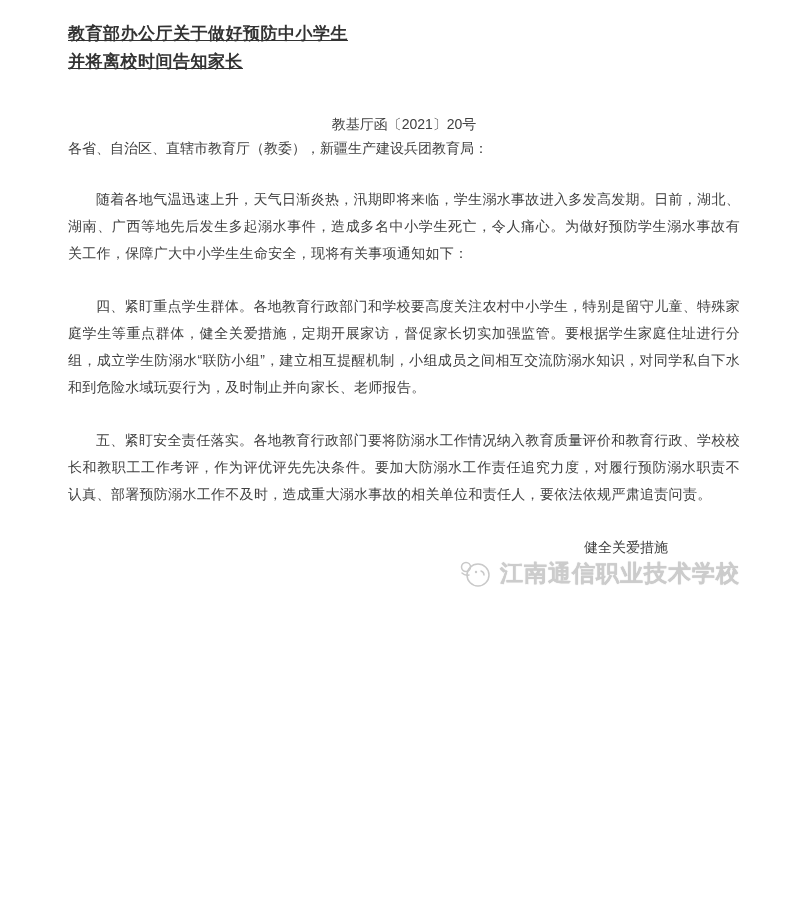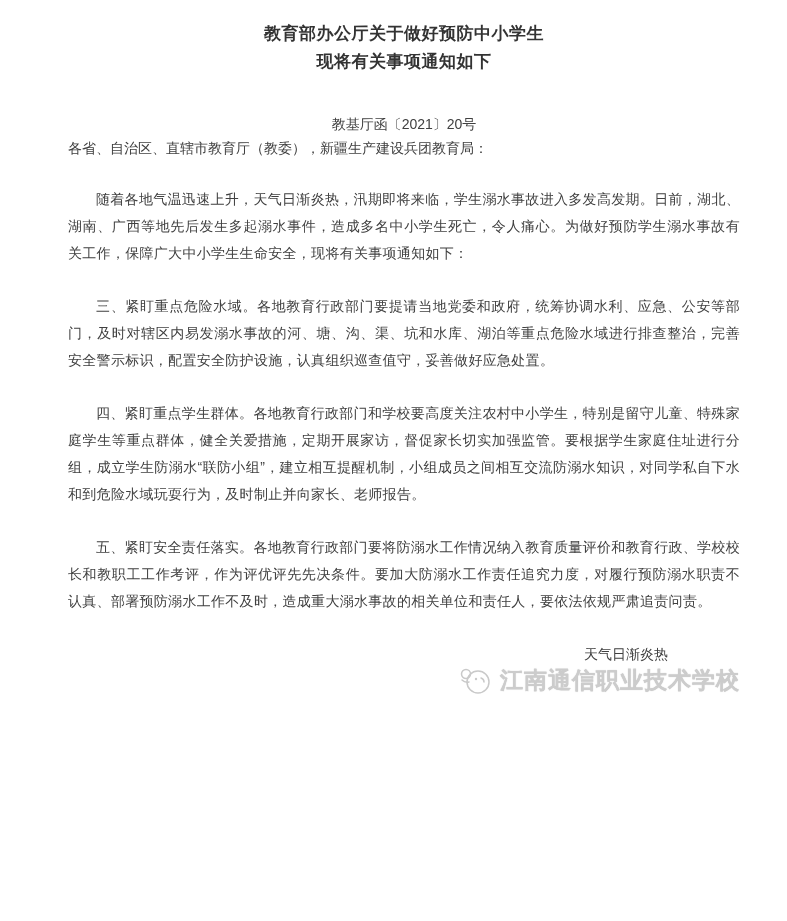--- a/index.html
+++ b/index.html
@@ -16,26 +16,27 @@
   }
   .page {
     box-sizing: border-box;
     width: 787px;
     height: 921px;
     padding: 16px 47px 0 68px;
     position: relative;
   }
   .doc-title {
     margin: 4px 0 0 0;
-    text-align: center;
+    text-align: left;
     font-size: 17px;
     font-weight: 700;
     line-height: 28px;
     color: #333333;
     letter-spacing: 0.5px;
+    text-decoration: underline;
   }
   .doc-number {
     margin-top: 37px;
     text-align: center;
     font-size: 14px;
     line-height: 22px;
     color: #404040;
   }
   .salutation {
     font-size: 14px;
@@ -88,34 +89,33 @@
     display: inline-block;
   }
 </style>
 </head>
 <body>
 
 <div class="page">
 
   <h1 class="doc-title">
     <span>教育部办公厅关于做好预防中小学生</span><br>
-    <span>现将有关事项通知如下</span>
+    <span>并将离校时间告知家长</span>
   </h1>
 
   <div class="doc-number">教基厅函〔2021〕20号</div>
 
   <div class="salutation">各省、自治区、直辖市教育厅（教委），新疆生产建设兵团教育局：</div>
 
   <p class="para first">随着各地气温迅速上升，天气日渐炎热，汛期即将来临，学生溺水事故进入多发高发期。日前，湖北、湖南、广西等地先后发生多起溺水事件，造成多名中小学生死亡，令人痛心。为做好预防学生溺水事故有关工作，保障广大中小学生生命安全，现将有关事项通知如下：</p>
-  <p class="para">三、紧盯重点危险水域。各地教育行政部门要提请当地党委和政府，统筹协调水利、应急、公安等部门，及时对辖区内易发溺水事故的河、塘、沟、渠、坑和水库、湖泊等重点危险水域进行排查整治，完善安全警示标识，配置安全防护设施，认真组织巡查值守，妥善做好应急处置。</p>
   <p class="para">四、紧盯重点学生群体。各地教育行政部门和学校要高度关注农村中小学生，特别是留守儿童、特殊家庭学生等重点群体，健全关爱措施，定期开展家访，督促家长切实加强监管。要根据学生家庭住址进行分组，成立学生防溺水“联防小组”，建立相互提醒机制，小组成员之间相互交流防溺水知识，对同学私自下水和到危险水域玩耍行为，及时制止并向家长、老师报告。</p>
   <p class="para">五、紧盯安全责任落实。各地教育行政部门要将防溺水工作情况纳入教育质量评价和教育行政、学校校长和教职工工作考评，作为评优评先先决条件。要加大防溺水工作责任追究力度，对履行预防溺水职责不认真、部署预防溺水工作不及时，造成重大溺水事故的相关单位和责任人，要依法依规严肃追责问责。</p>
 
   <div class="footer">
-    <div class="signature-org">天气日渐炎热</div>
+    <div class="signature-org">健全关爱措施</div>
 
     <div class="watermark">
       <span class="watermark-icon">
         <svg viewBox="0 0 34 30" width="34" height="30" fill="none" stroke="#c9c9c9" stroke-width="1.5" stroke-linecap="round">
           <circle cx="20" cy="16" r="11"></circle>
           <circle cx="8" cy="8" r="4.5"></circle>
           <path d="M4 14 q3 3 7 2"></path>
           <circle cx="18" cy="13" r="1.2" fill="#c9c9c9" stroke="none"></circle>
           <path d="M23 12 q3 1 3 4"></path>
         </svg>

